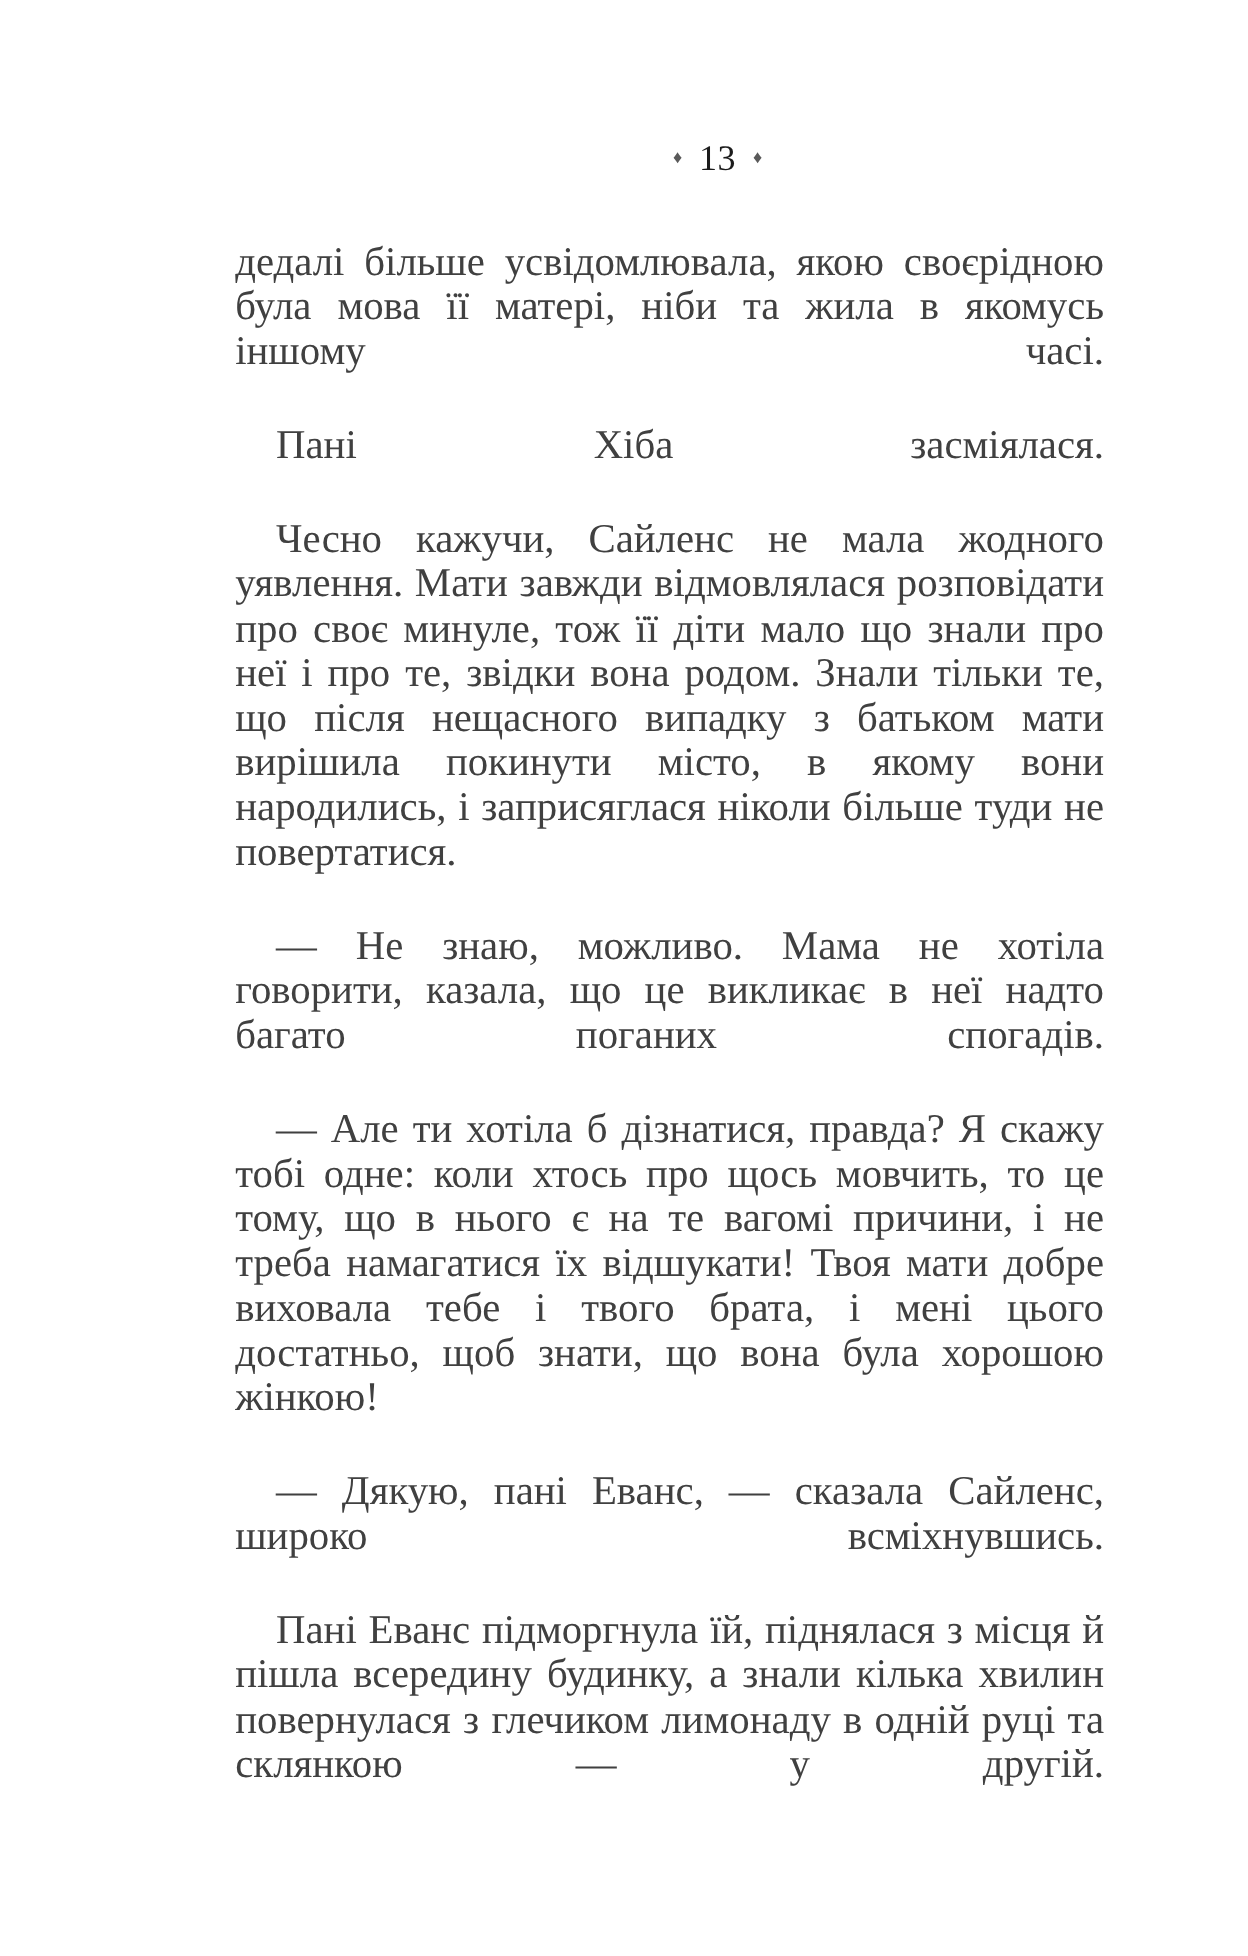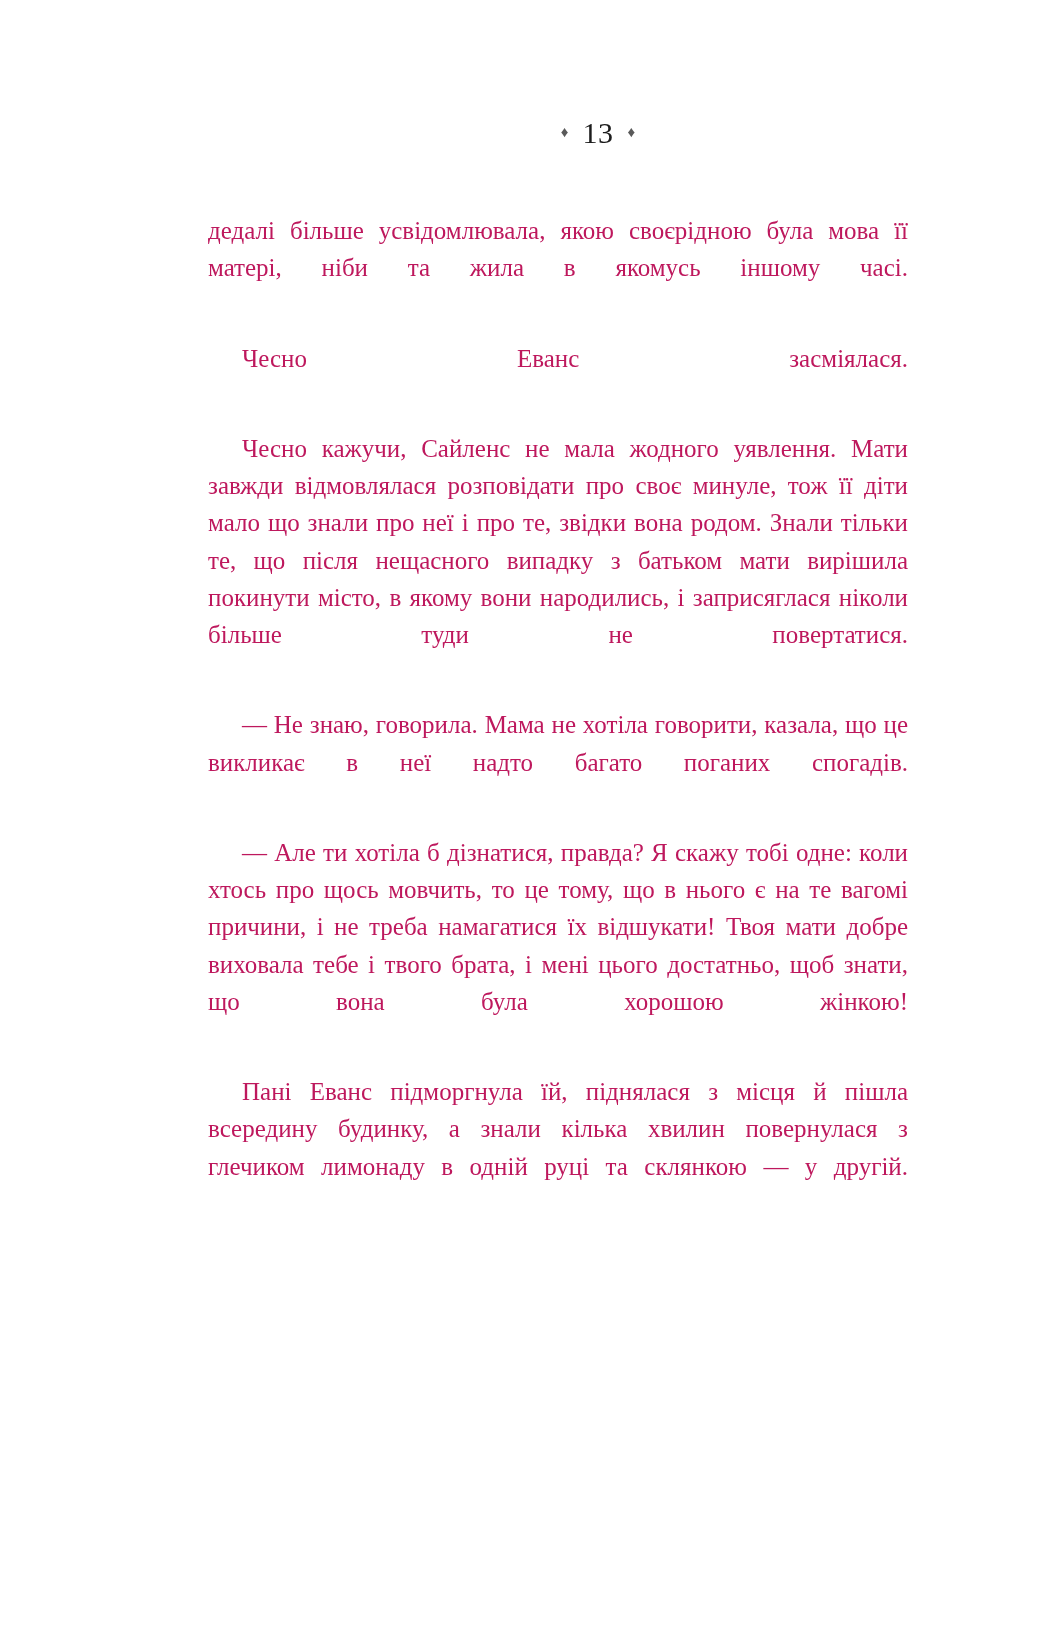--- a/index.html
+++ b/index.html
@@ -51,26 +51,26 @@
 
   
   .textblock {
     position: absolute;
     top: 196px;
     left: 114px;
     width: 732px;
   }
 
   .para {
-    margin: 16px;
+    margin: 4px;
     text-indent: 34px;
     text-align: justify;
     text-justify: inter-word;
-    color: #be185d;
-    font-size: 25px;
+    color: #404040;
+    font-size: 34px;
     line-height: 37.2px;
     -webkit-font-smoothing: antialiased;
     hyphens: manual;
   }
 
   .para.first {
     text-indent: 0;
   }
 
   
@@ -84,20 +84,21 @@
 <body>
 
 <div class="page">
 
   <div class="folio">
     <span class="orn">♦</span><span class="folio-num">13</span><span class="orn">♦</span>
   </div>
 
   <div class="textblock">
     <p class="para first">дедалі більше усвідомлювала, якою своєрідною була мова її матері, ніби та жила в якомусь іншому часі.</p>
-    <p class="para">Чесно Еванс засміялася.</p>
+    <p class="para">Пані Хіба засміялася.</p>
     <p class="para">Чесно кажучи, Сайленс не мала жодного уявлення. Мати завжди відмовлялася розповідати про своє минуле, тож її діти мало що знали про неї і про те, звідки вона родом. Знали тільки те, що після нещасного випадку з батьком мати вирішила покинути місто, в якому вони народились, і заприсяглася ніколи більше туди не повертатися.</p>
-    <p class="para">— Не знаю, говорила. Мама не хотіла говорити, казала, що це викликає в неї надто багато поганих спогадів.</p>
+    <p class="para">— Не знаю, можливо. Мама не хотіла говорити, казала, що це викликає в неї надто багато поганих спогадів.</p>
     <p class="para">— Але ти хотіла б дізнатися, правда? Я скажу тобі одне: коли хтось про щось мовчить, то це тому, що в нього є на те вагомі причини, і не треба намагатися їх відшукати! Твоя мати добре виховала тебе і твого брата, і мені цього достатньо, щоб знати, що вона була хорошою жінкою!</p>
+    <p class="para">— Дякую, пані Еванс, — сказала Сайленс, широко всміхнувшись.</p>
     <p class="para">Пані Еванс підморгнула їй, піднялася з місця й пішла всередину будинку, а знали кілька хвилин повернулася з глечиком лимонаду в одній руці та склянкою — у другій.</p>
   </div>
 
 </div>
 
 </body></html>

